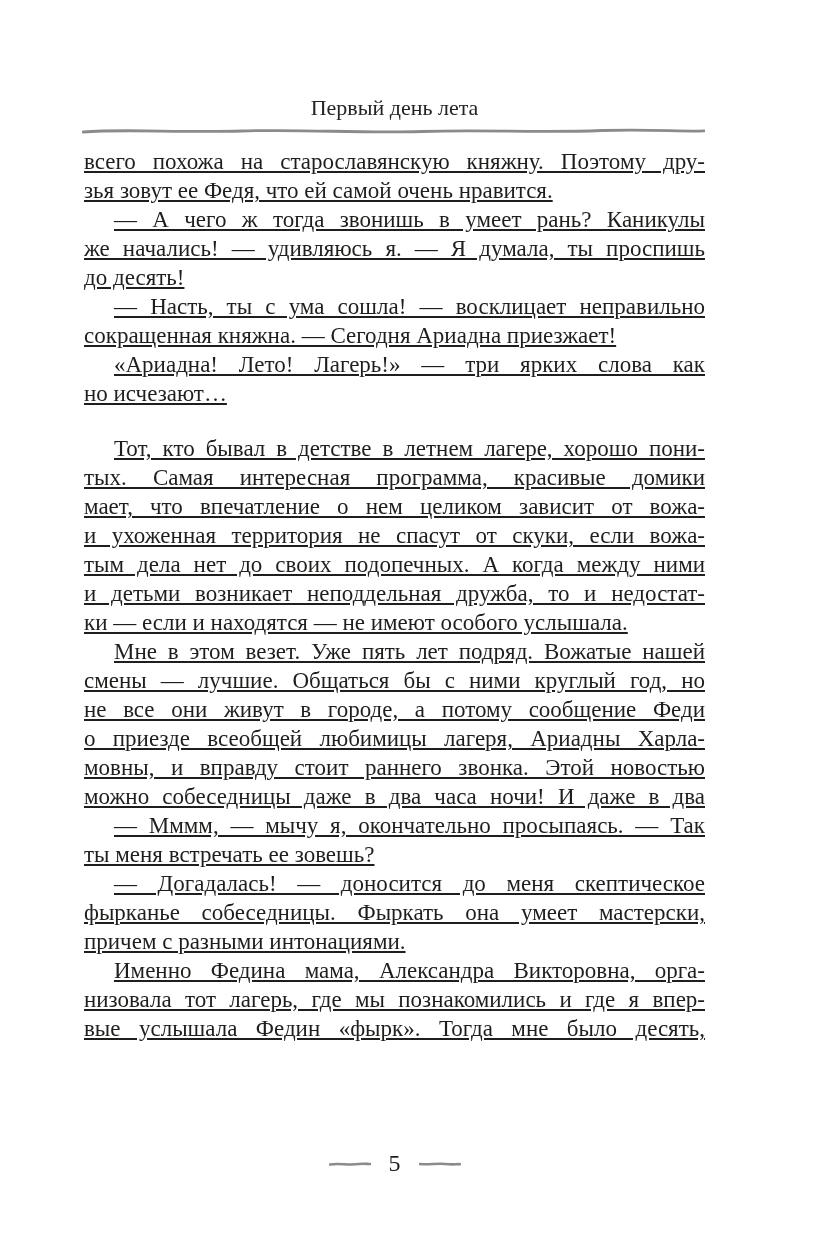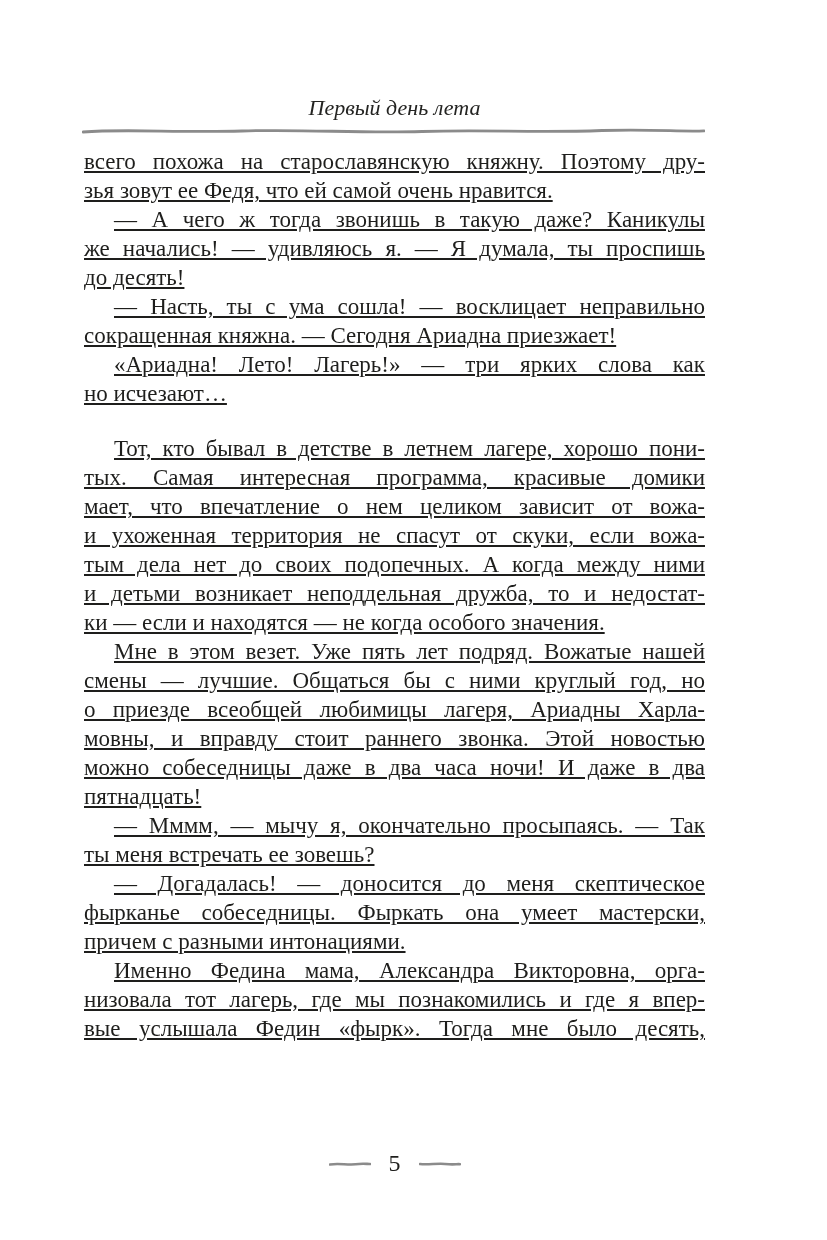--- a/index.html
+++ b/index.html
@@ -11,21 +11,20 @@
     font-family: "Liberation Serif", "DejaVu Serif", serif;
     color: #1e1e1c;
     overflow: hidden;
   }
   .running-header {
     position: absolute;
     top: 95px;
     left: 84px;
     width: 621px;
     text-align: center;
-    font-style: italic;
     font-size: 22px;
     line-height: 26px;
     color: #242422;
   }
   .header-rule {
     position: absolute;
     top: 126px;
     left: 82px;
   }
   .page-body {
@@ -72,41 +71,41 @@
 
   <div class="running-header">Первый день лета</div>
 
   <svg class="header-rule" width="623" height="10" viewBox="0 0 623 10">
     <path d="M1,6 C 45,2.5 95,7 160,5 C 225,3 275,7.5 340,5.5 C 405,3.5 455,7 520,4.5 C 570,2.8 600,6 622,4.8" fill="none" stroke="#8b8b8b" stroke-width="2.8" stroke-linecap="round"></path>
   </svg>
 
   <div class="page-body">
       <div class="line">всего похожа на старославянскую княжну. Поэтому дру-</div>
       <div class="line end">зья зовут ее Федя, что ей самой очень нравится.</div>
-      <div class="line indent">— А чего ж тогда звонишь в такую даже? Каникулы</div>
+      <div class="line indent">— А чего ж тогда звонишь в умеет рань? Каникулы</div>
       <div class="line">же начались! — удивляюсь я. — Я думала, ты проспишь</div>
       <div class="line end">до десять!</div>
       <div class="line indent">— Насть, ты с ума сошла! — восклицает неправильно</div>
       <div class="line end">сокращенная княжна. — Сегодня Ариадна приезжает!</div>
       <div class="line indent">«Ариадна! Лето! Лагерь!» — три ярких слова как</div>
       <div class="line end">но исчезают…</div>
       <div class="section-spacer"></div>
       <div class="line indent">Тот, кто бывал в детстве в летнем лагере, хорошо пони-</div>
       <div class="line">тых. Самая интересная программа, красивые домики</div>
       <div class="line">мает, что впечатление о нем целиком зависит от вожа-</div>
       <div class="line">и ухоженная территория не спасут от скуки, если вожа-</div>
       <div class="line">тым дела нет до своих подопечных. А когда между ними</div>
       <div class="line">и детьми возникает неподдельная дружба, то и недостат-</div>
-      <div class="line end">ки — если и находятся — не когда особого значения.</div>
+      <div class="line end">ки — если и находятся — не имеют особого услышала.</div>
       <div class="line indent">Мне в этом везет. Уже пять лет подряд. Вожатые нашей</div>
       <div class="line">смены — лучшие. Общаться бы с ними круглый год, но</div>
+      <div class="line">не все они живут в городе, а потому сообщение Феди</div>
       <div class="line">о приезде всеобщей любимицы лагеря, Ариадны Харла-</div>
       <div class="line">мовны, и вправду стоит раннего звонка. Этой новостью</div>
       <div class="line">можно собеседницы даже в два часа ночи! И даже в два</div>
-      <div class="line end">пятнадцать!</div>
       <div class="line indent">— Мммм, — мычу я, окончательно просыпаясь. — Так</div>
       <div class="line end">ты меня встречать ее зовешь?</div>
       <div class="line indent">— Догадалась! — доносится до меня скептическое</div>
       <div class="line">фырканье собеседницы. Фыркать она умеет мастерски,</div>
       <div class="line end">причем с разными интонациями.</div>
       <div class="line indent">Именно Федина мама, Александра Викторовна, орга-</div>
       <div class="line">низовала тот лагерь, где мы познакомились и где я впер-</div>
       <div class="line">вые услышала Федин «фырк». Тогда мне было десять,</div>
     </div>
 

